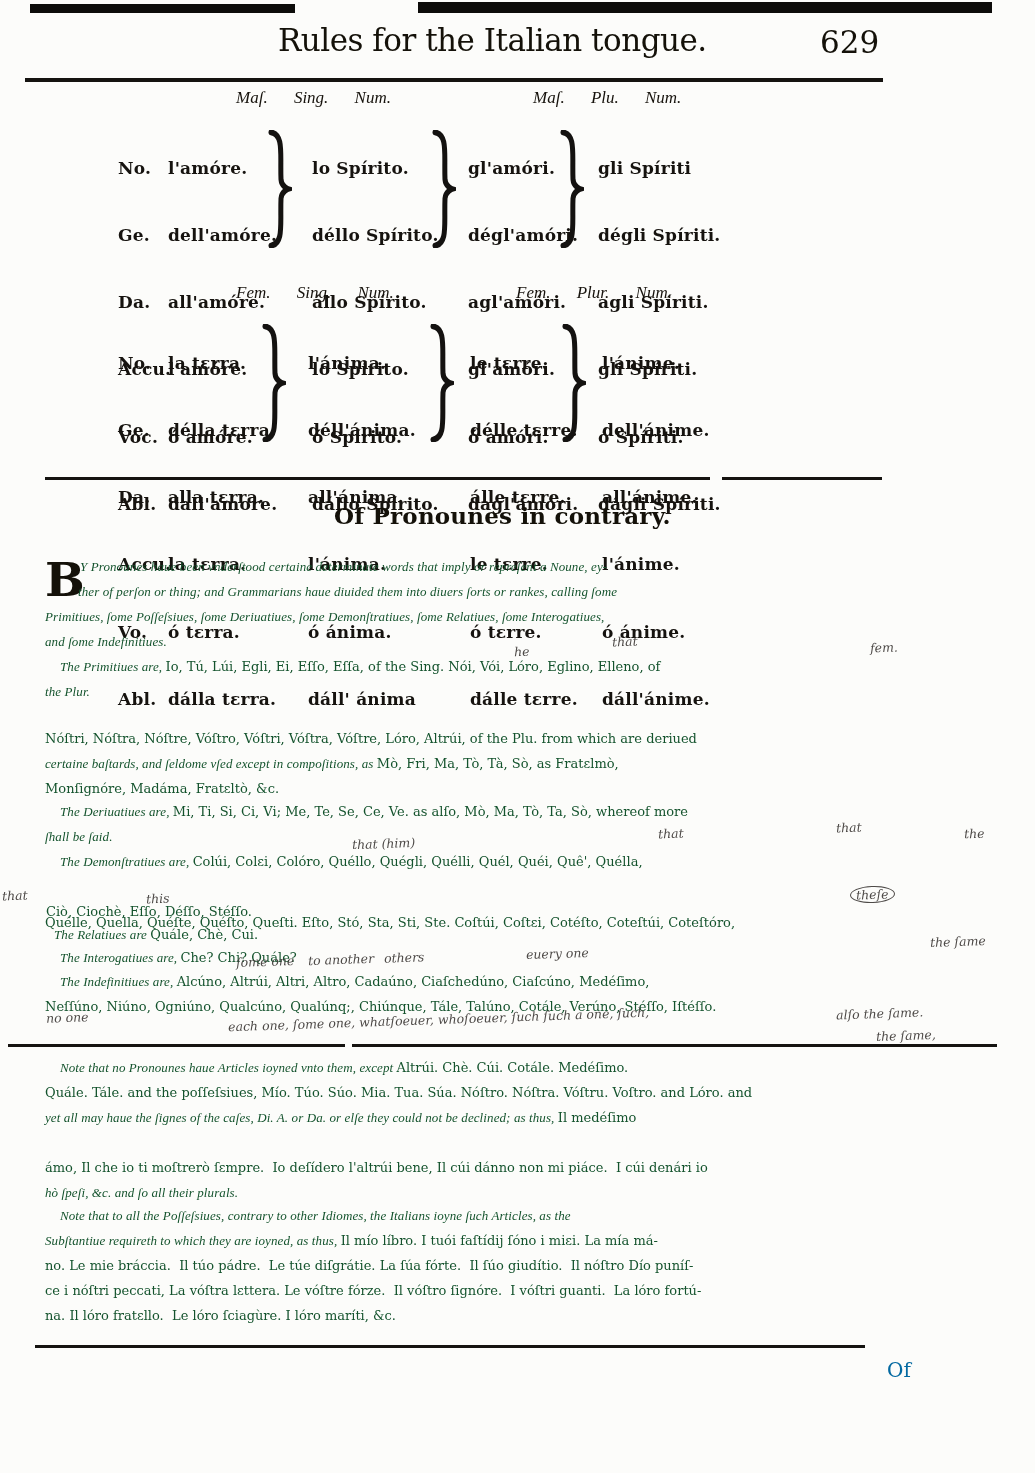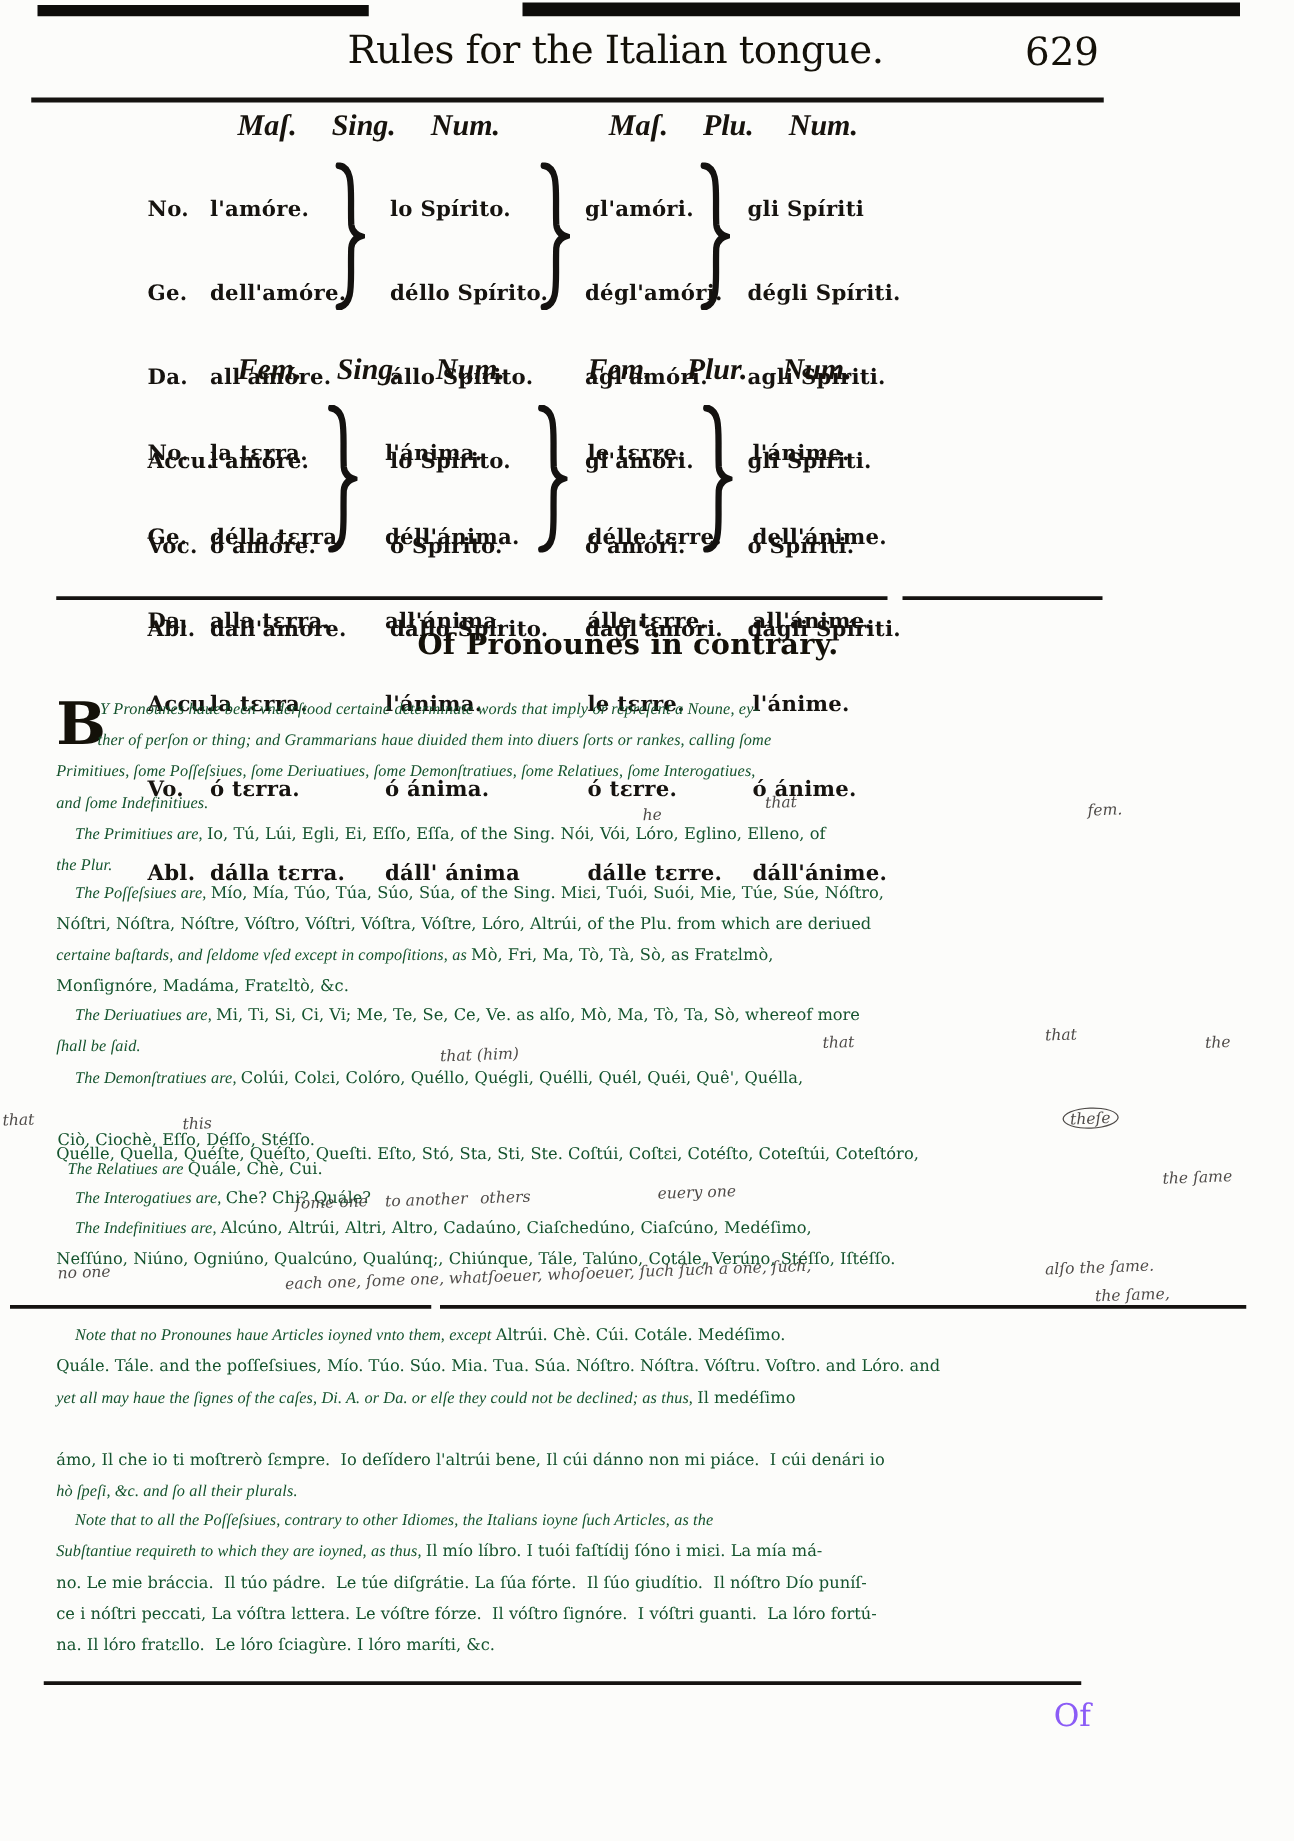--- a/index.html
+++ b/index.html
@@ -2,35 +2,35 @@
 <html><head>
 <meta charset="utf-8">
 <style>
   html,body{margin:0;padding:0;background:#e8e8e4;}
   .page{position:relative;width:1035px;height:1473px;background:#fcfcfa;overflow:hidden;
         font-family:"DejaVu Serif",serif;color:#17130d;}
   .bar{position:absolute;background:#0d0c0a;}
   .rule{position:absolute;background:#151310;}
   .title{position:absolute;font-size:31px;letter-spacing:-0.5px;white-space:pre;color:#141109;}
   .pagenum{position:absolute;font-size:31px;color:#141109;}
-  .tab-head{position:absolute;font-style:italic;font-weight:700;font-size:24px;word-spacing:22px;
-        white-space:pre;font-family:"Liberation Serif","DejaVu Serif",serif;}
+  .tab-head{position:absolute;font-style:italic;font-weight:400;font-size:17px;word-spacing:22px;
+        white-space:pre;font-family:"Liberation Serif","DejaVu Serif",serif;margin-left:46px;}
   .tcol{position:absolute;font-size:17px;line-height:22.4px;font-weight:600;letter-spacing:0.2px;
         white-space:pre;color:#16130f;}
   .brace{position:absolute;width:24px;}
   .brace svg{display:block;width:100%;height:100%;}
   .sec-head{position:absolute;font-size:23px;font-weight:600;letter-spacing:0.2px;color:#141109;white-space:pre;}
   .dropcap{position:absolute;font-size:47px;font-weight:700;line-height:44px;color:#141109;}
   .line{position:absolute;white-space:pre;font-size:13px;line-height:22px;color:#14532d;}
   .seg-i{font-style:italic;font-family:"Liberation Serif","DejaVu Serif",serif;letter-spacing:0.1px;}
   .seg-r{font-family:"DejaVu Serif",serif;}
   .hand{position:absolute;font-style:italic;font-size:12.5px;color:#3b3734;opacity:.9;
         font-family:"DejaVu Serif",serif;white-space:pre;transform:rotate(-2deg);}
   .circ{border:1.5px solid #3b3734;border-radius:50%;padding:0 5px;}
-  .catchword{position:absolute;font-size:25px;color:#8b5cf6;}
+  .catchword{position:absolute;font-size:20px;color:#0369a1;margin-left:44px;}
 </style>
 </head>
 <body>
 
 <div class="page">
 
   <div class="bar" style="left:30px;top:4px;width:265px;height:9px"></div>
   <div class="bar" style="left:418px;top:2px;width:574px;height:11px"></div>
 
   <div class="title" style="left:278px;top:22px">Rules for the Italian tongue.</div>
@@ -161,21 +161,20 @@
   <div class="sec-head" style="left:334px;top:502px">Of Pronounes in contrary.</div>
 
   <div class="dropcap" style="left:45px;top:558px">B</div>
 
   <div class="line" style="left:80px;top:556px"><span class="seg-i">Y Pronounes haue been vnderſtood certaine determinate words that imply or repreſent a Noune, ey-</span><span class="seg-r"></span></div>
   <div class="line" style="left:78px;top:581px"><span class="seg-i">ther of perſon or thing; and Grammarians haue diuided them into diuers ſorts or rankes, calling ſome</span><span class="seg-r"></span></div>
   <div class="line" style="left:45px;top:606px"><span class="seg-i">Primitiues, ſome Poſſeſsiues, ſome Deriuatiues, ſome Demonſtratiues, ſome Relatiues, ſome Interogatiues,</span><span class="seg-r"></span></div>
   <div class="line" style="left:45px;top:631px"><span class="seg-i">and ſome Indefinitiues.</span><span class="seg-r"></span></div>
   <div class="line" style="left:60px;top:656px"><span class="seg-i">The Primitiues are, </span><span class="seg-r">Io, Tú, Lúi, Egli, Ei, Eſſo, Eſſa, of the Sing. Nói, Vói, Lóro, Eglino, Elleno, of</span></div>
   <div class="line" style="left:45px;top:681px"><span class="seg-i">the Plur.</span><span class="seg-r"></span></div>
-  <div class="line" style="left:60px;top:703px"><span class="seg-i">The Poſſeſsiues are, </span><span class="seg-r">Mío, Mía, Túo, Túa, Súo, Súa, of the Sing. Miɛi, Tuói, Suói, Mie, Túe, Súe, Nóſtro,</span></div>
   <div class="line" style="left:45px;top:728px"><span class="seg-i"></span><span class="seg-r">Nóſtri, Nóſtra, Nóſtre, Vóſtro, Vóſtri, Vóſtra, Vóſtre, Lóro, Altrúi, of the Plu. from which are deriued</span></div>
   <div class="line" style="left:45px;top:753px"><span class="seg-i">certaine baſtards, and ſeldome vſed except in compoſitions, as </span><span class="seg-r">Mò, Fri, Ma, Tò, Tà, Sò, as Fratɛlmò,</span></div>
   <div class="line" style="left:45px;top:778px"><span class="seg-i"></span><span class="seg-r">Monſignóre, Madáma, Fratɛltò, &amp;c.</span></div>
   <div class="line" style="left:60px;top:801px"><span class="seg-i">The Deriuatiues are, </span><span class="seg-r">Mi, Ti, Si, Ci, Vi; Me, Te, Se, Ce, Ve. as alſo, Mò, Ma, Tò, Ta, Sò, whereof more</span></div>
   <div class="line" style="left:45px;top:826px"><span class="seg-i">ſhall be ſaid.</span><span class="seg-r"></span></div>
   <div class="line" style="left:60px;top:851px"><span class="seg-i">The Demonſtratiues are, </span><span class="seg-r">Colúi, Colɛi, Colóro, Quéllo, Quégli, Quélli, Quél, Quéi, Quê', Quélla,</span></div>
   <div class="line" style="left:45px;top:912px"><span class="seg-i"></span><span class="seg-r">Quélle, Quella, Quéſte, Quéſto, Queſti. Eſto, Stó, Sta, Sti, Ste. Coſtúi, Coſtɛi, Cotéſto, Coteſtúi, Coteſtóro,</span></div>
   <div class="line" style="left:46px;top:901px"><span class="seg-i"></span><span class="seg-r">Ciò, Ciochè, Eſſo, Déſſo, Stéſſo.</span></div>
   <div class="line" style="left:54px;top:924px"><span class="seg-i">The Relatiues are </span><span class="seg-r">Quále, Chè, Cui.</span></div>
   <div class="line" style="left:60px;top:947px"><span class="seg-i">The Interogatiues are, </span><span class="seg-r">Che? Chi? Quále?</span></div>

